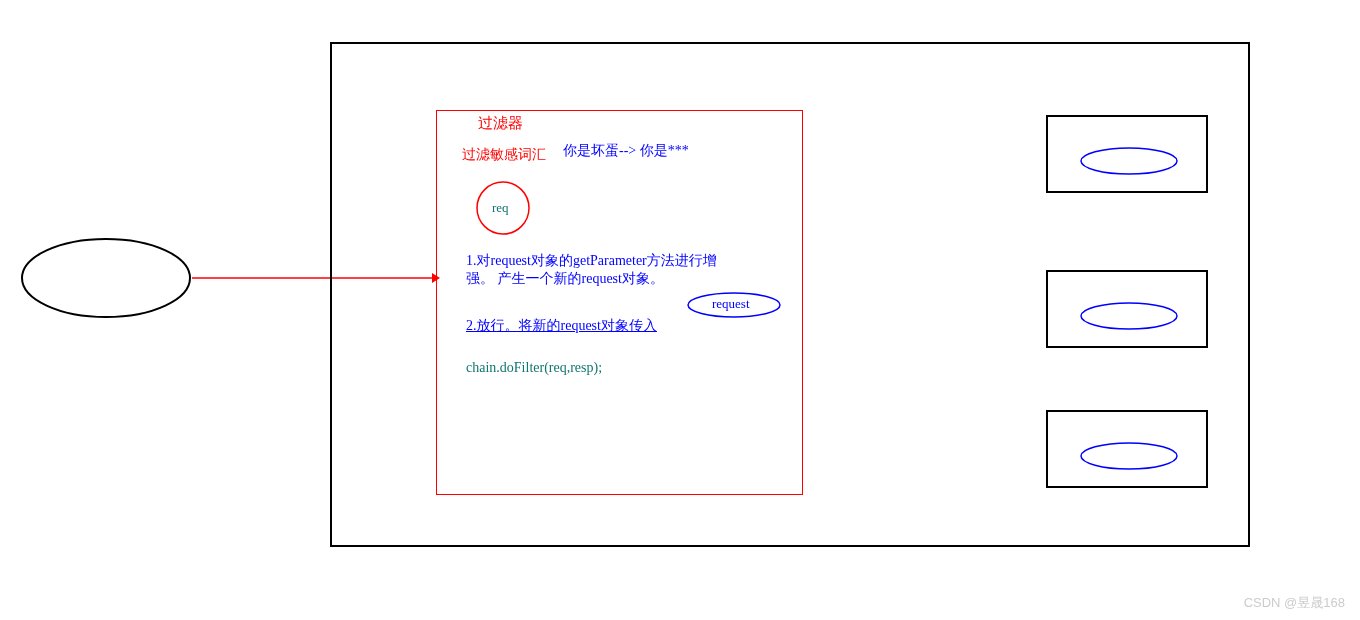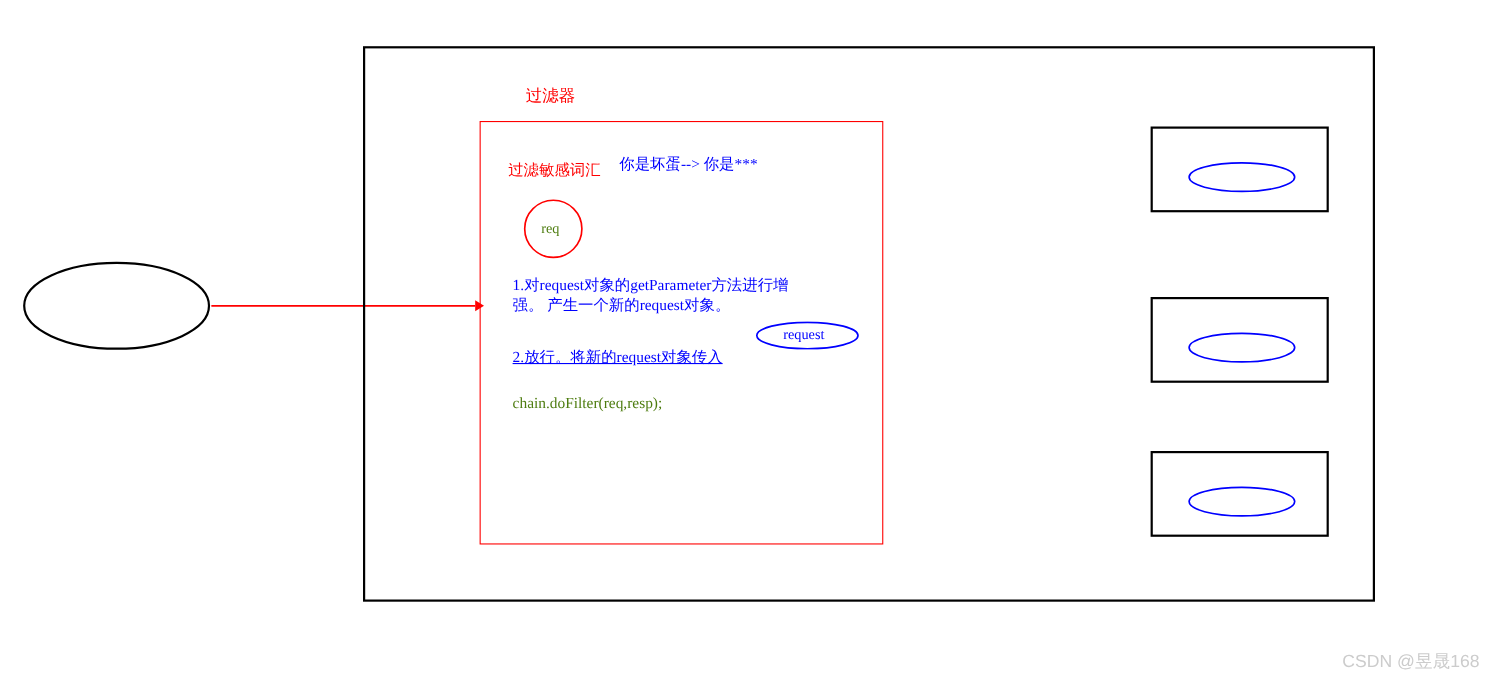--- a/index.html
+++ b/index.html
@@ -17,38 +17,39 @@
     }
     .filter-box {
       border: 1.5px solid #ff0000;
     }
     .small-box {
       border: 2px solid #000;
     }
     .title-red {
       color: #ff0000;
       font-size: 15px;
+      margin-top: 36px;
     }
     .subtitle-red {
       color: #ff0000;
       font-size: 14px;
     }
     .text-blue {
       color: #0000ff;
       font-size: 14px;
       line-height: 1.3;
     }
     .text-red {
-      color: #4d7c0f;
+      color: #0f766e;
       font-size: 14px;
       text-align: center;
     }
     .watermark {
       color: #ccc;
-      font-size: 16px;
+      font-size: 13px;
       font-family: sans-serif;
     }
   </style>
 </head>
 <body>
 
 <svg class="abs" style="left:20px; top:237px; width:172px; height:82px;">
   <ellipse cx="86" cy="41" rx="84" ry="39" fill="none" stroke="#000" stroke-width="2"></ellipse>
 </svg>
 

